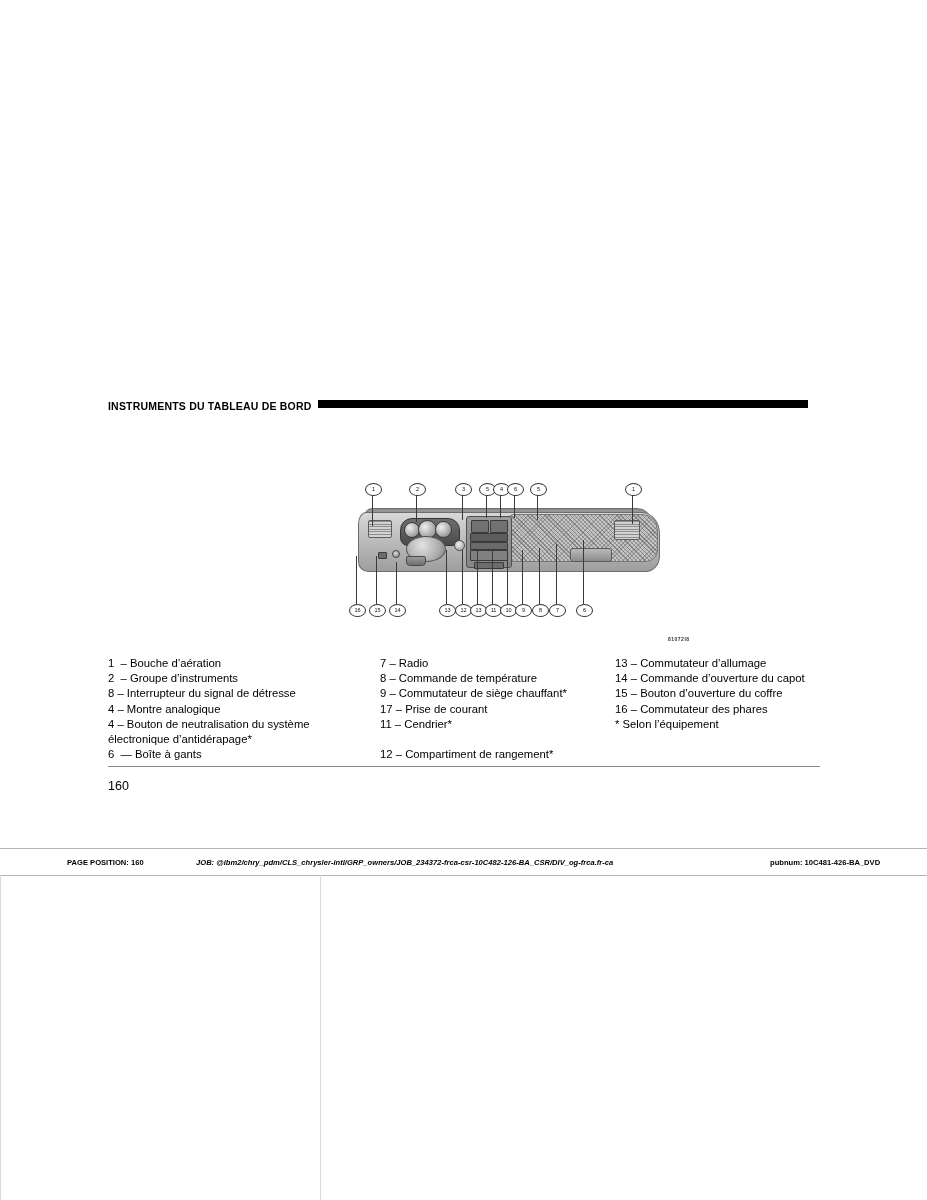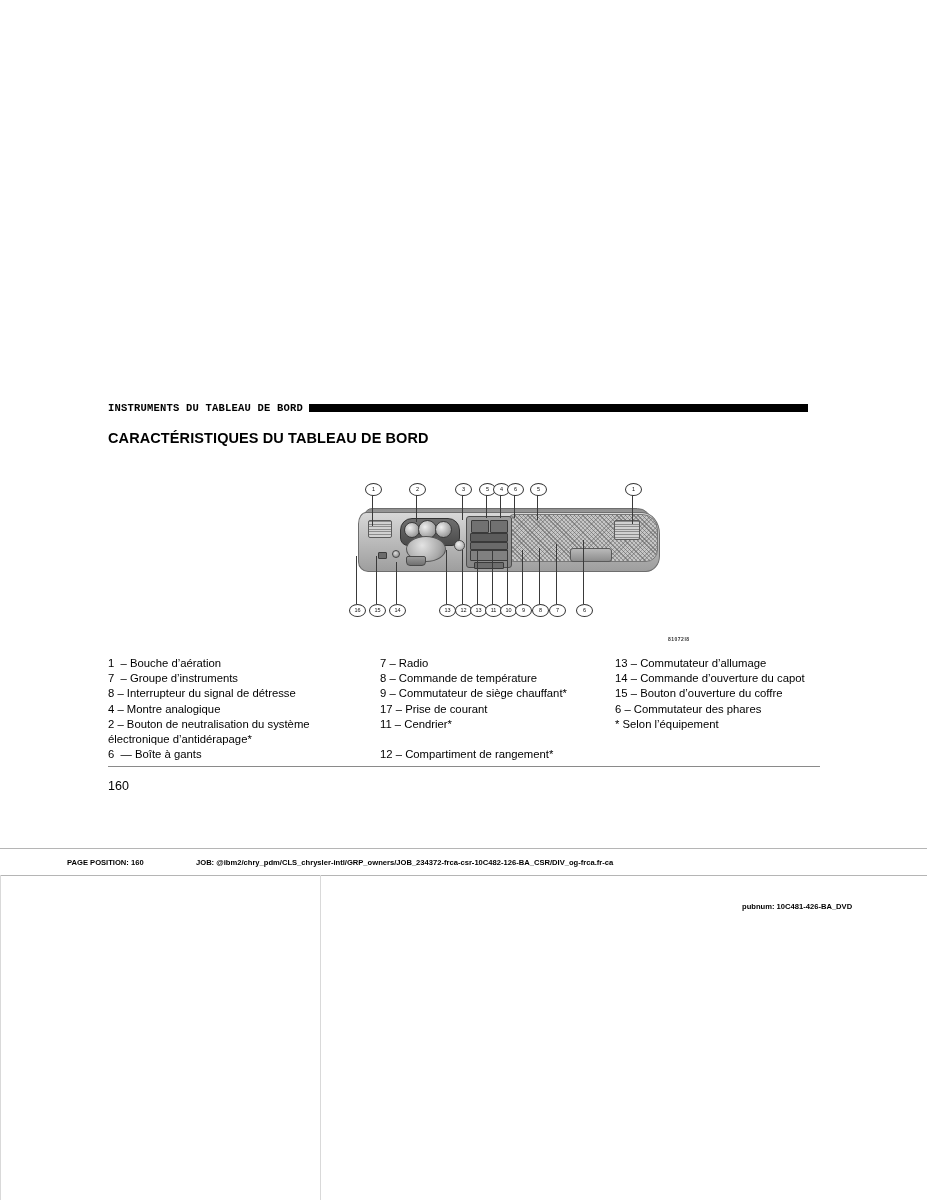--- a/index.html
+++ b/index.html
@@ -23,22 +23,21 @@
   }
 
   
   .header-row {
     position: absolute;
     left: 108px;
     top: 400px;
     width: 700px;
     height: 16px;
     display: flex;
-    align-items: center;
-    font-family: Liberation Mono, monospace;
+    align-items: flex-start;
   }
   .header-title {
     font-size: 10.5px;
     font-weight: bold;
     letter-spacing: 0.2px;
     white-space: nowrap;
     color: #000;
   }
   .header-bar {
     flex: 1;
@@ -273,22 +272,22 @@
     position: absolute;
     left: 0;
     top: 858px;
     width: 927px;
     height: 14px;
     font-size: 7.6px;
     font-weight: bold;
     color: #000;
   }
   .footer span.pos { position: absolute; left: 55px; top: 0; padding-left: 12px; }
-  .footer span.job { position: absolute; left: 196px; top: 0; }
-  .footer span.pub { position: absolute; left: 742px; top: 0; margin-top: 44px; }
+  .footer span.job { position: absolute; left: 196px; top: 0; font-style: italic; }
+  .footer span.pub { position: absolute; left: 770px; top: 0; }
   .footer-rule-bot {
     position: absolute;
     left: 0;
     top: 875px;
     width: 927px;
     height: 1px;
     background: #b5b5b5;
   }
   .edge-left {
     position: absolute;
@@ -306,21 +305,20 @@
 </head>
 <body>
 
 <div class="page">
 
   <div class="header-row">
     <div class="header-title">INSTRUMENTS DU TABLEAU DE BORD</div>
     <div class="header-bar"></div>
   </div>
 
-  <div class="section-title">CARACTÉRISTIQUES DU TABLEAU DE BORD</div>
 
   <div class="figure">
 
     <div class="dash">
       <div class="dash-top"></div>
       <div class="dash-body"></div>
       <div class="hatch"></div>
       <div class="vent vent-l"></div>
       <div class="vent vent-r"></div>
       <div class="cluster"></div>
@@ -386,41 +384,41 @@
     <div class="callout" style="left:219px; top:126px;">7</div>
     <div class="callout" style="left:246px; top:126px;">6</div>
   </div>
 
   <div class="fig-code">81072l8</div>
 
   <div class="legend">
     <div class="legend-cols">
       <div class="legend-col c1">
         <div class="legend-item">1  – Bouche d’aération</div>
-        <div class="legend-item">7  – Groupe d’instruments</div>
+        <div class="legend-item">2  – Groupe d’instruments</div>
         <div class="legend-item">8 – Interrupteur du signal de détresse</div>
         <div class="legend-item">4 – Montre analogique</div>
-        <div class="legend-item">2 – Bouton de neutralisation du système</div>
+        <div class="legend-item">4 – Bouton de neutralisation du système</div>
         <div class="legend-item">électronique d’antidérapage*</div>
         <div class="legend-item">6  — Boîte à gants</div>
       </div>
       <div class="legend-col c2">
         <div class="legend-item">7 – Radio</div>
         <div class="legend-item">8 – Commande de température</div>
         <div class="legend-item">9 – Commutateur de siège chauffant*</div>
         <div class="legend-item">17 – Prise de courant</div>
         <div class="legend-item">11 – Cendrier*</div>
         <div class="legend-gap"></div>
         <div class="legend-item">12 – Compartiment de rangement*</div>
       </div>
       <div class="legend-col c3">
         <div class="legend-item">13 – Commutateur d’allumage</div>
         <div class="legend-item">14 – Commande d’ouverture du capot</div>
         <div class="legend-item">15 – Bouton d’ouverture du coffre</div>
-        <div class="legend-item">6 – Commutateur des phares</div>
+        <div class="legend-item">16 – Commutateur des phares</div>
         <div class="legend-item">* Selon l’équipement</div>
       </div>
     </div>
   </div>
 
   <div class="legend-rule"></div>
 
   <div class="page-number">160</div>
 
   <div class="footer-rule-top"></div>

